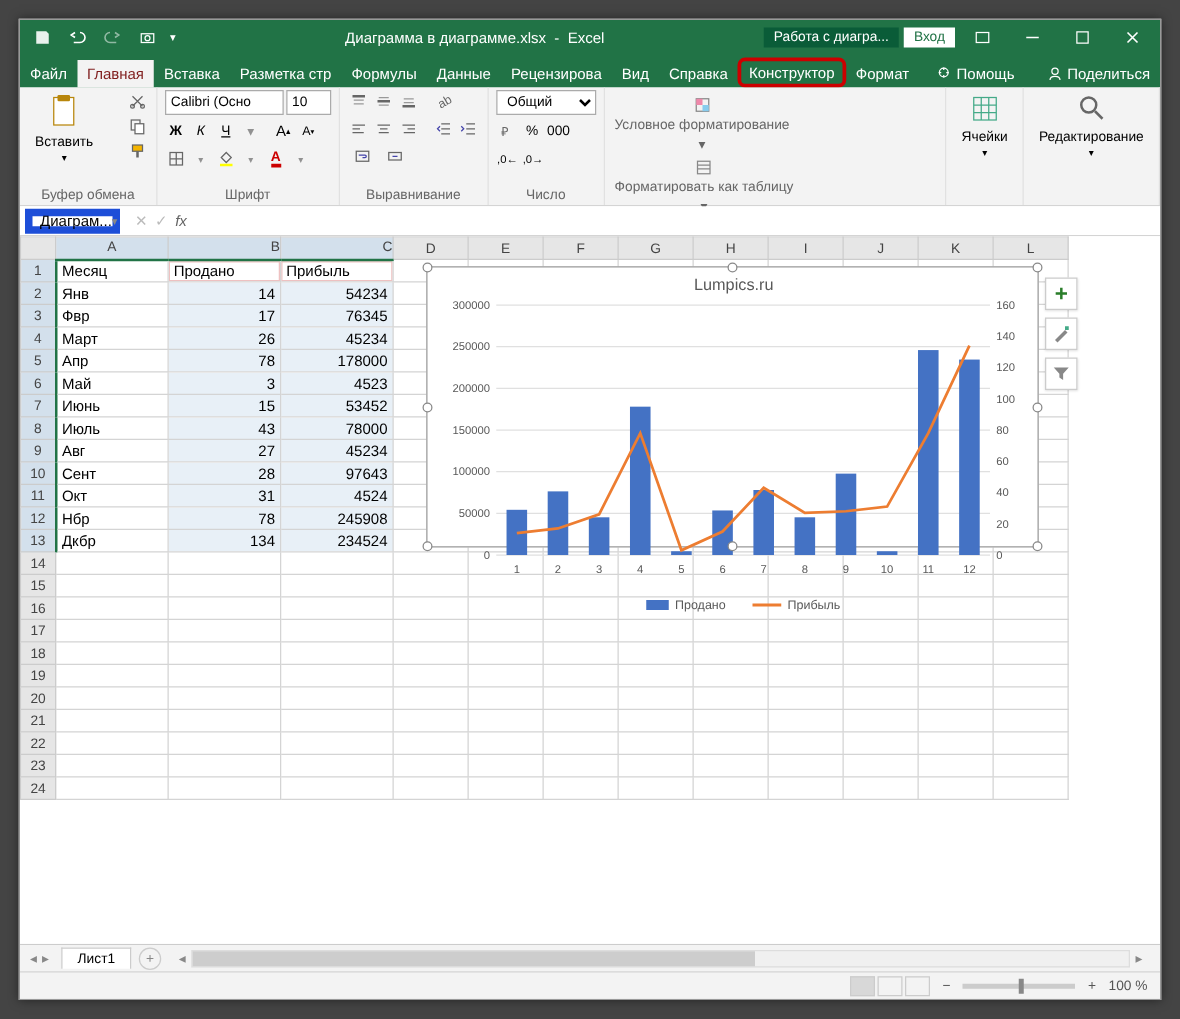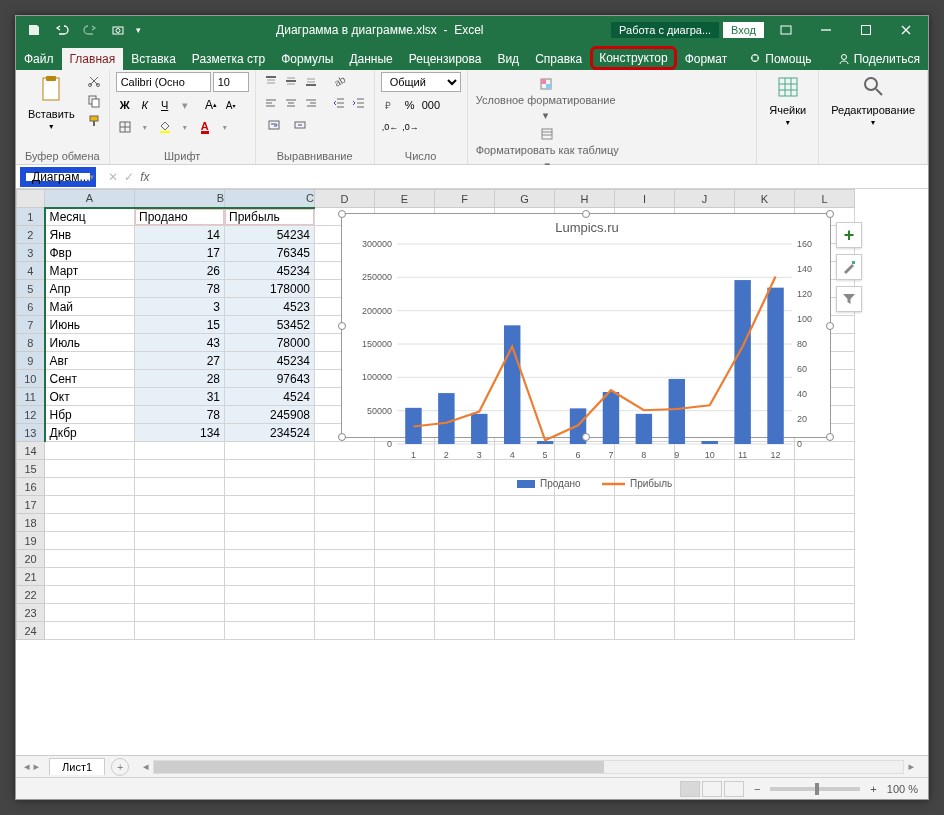--- a/index.html
+++ b/index.html
@@ -19,21 +19,21 @@
 .tabs { background: #217346; display: flex; align-items: end; height: 26px; font-size: 12px; }
 .tab { padding: 4px 8px; color: #ffffff; cursor: pointer; white-space: nowrap; }
 .tab.active { background: #f3f3f3; color: #7f1d1d; }
 .tab.hl { border: 3px solid #c00; border-radius: 6px; padding: 2px 6px; }
 .tell { display: flex; align-items: center; gap: 4px; margin-left: 6px; }
 
 
 .ribbon { background: #f3f3f3; border-bottom: 1px solid #d4d4d4; height: 95px; display: flex; font-size: 11px; }
 .group { border-right: 1px solid #e1e1e1; padding: 2px 6px; display: flex; flex-direction: column; justify-content: space-between; }
 .group-label { text-align: center; color: #666; font-size: 11px; padding-top: 2px; }
-.gbody { flex: 1; display: flex; gap: 4px; align-items: flex-start; }
+.gbody { flex: 1; display: flex; gap: 20px; align-items: flex-start; }
 .big-btn { display: flex; flex-direction: column; align-items: center; padding: 2px 6px; cursor: pointer; gap: 2px; }
 .row { display: flex; gap: 2px; align-items: center; }
 .col { display: flex; flex-direction: column; gap: 2px; }
 .sbtn { min-width: 18px; height: 18px; border: 1px solid transparent; display: flex; align-items: center; justify-content: center; cursor: pointer; font-size: 11px; }
 .font-name { width: 95px; height: 20px; border: 1px solid #ababab; background: #fff; font-size: 11px; padding: 1px 4px; }
 .font-size { width: 36px; height: 20px; border: 1px solid #ababab; background: #fff; font-size: 11px; padding: 1px 4px; }
 .bold { font-weight: bold; }
 .italic { font-style: italic; }
 .underline { text-decoration: underline; }
 .style-item { text-align: left; padding: 1px 2px; font-size: 11px; color: #666; cursor: pointer; display:flex; align-items:center; gap:3px;flex-direction:column;}

